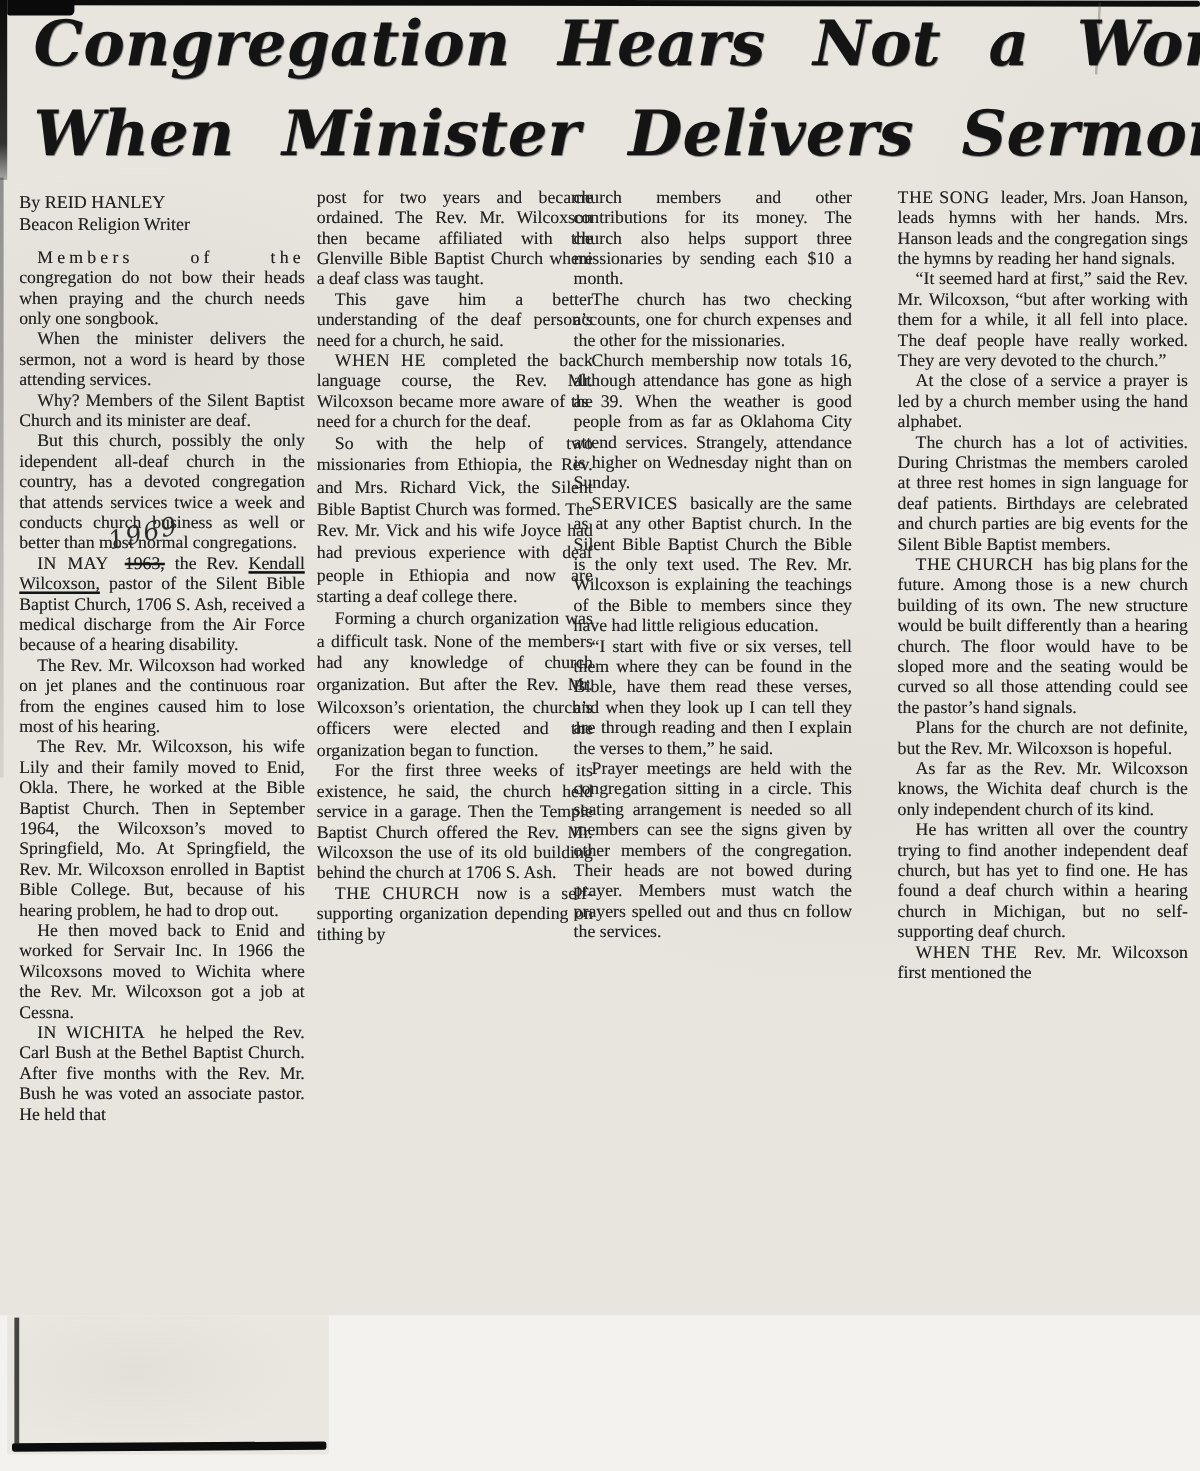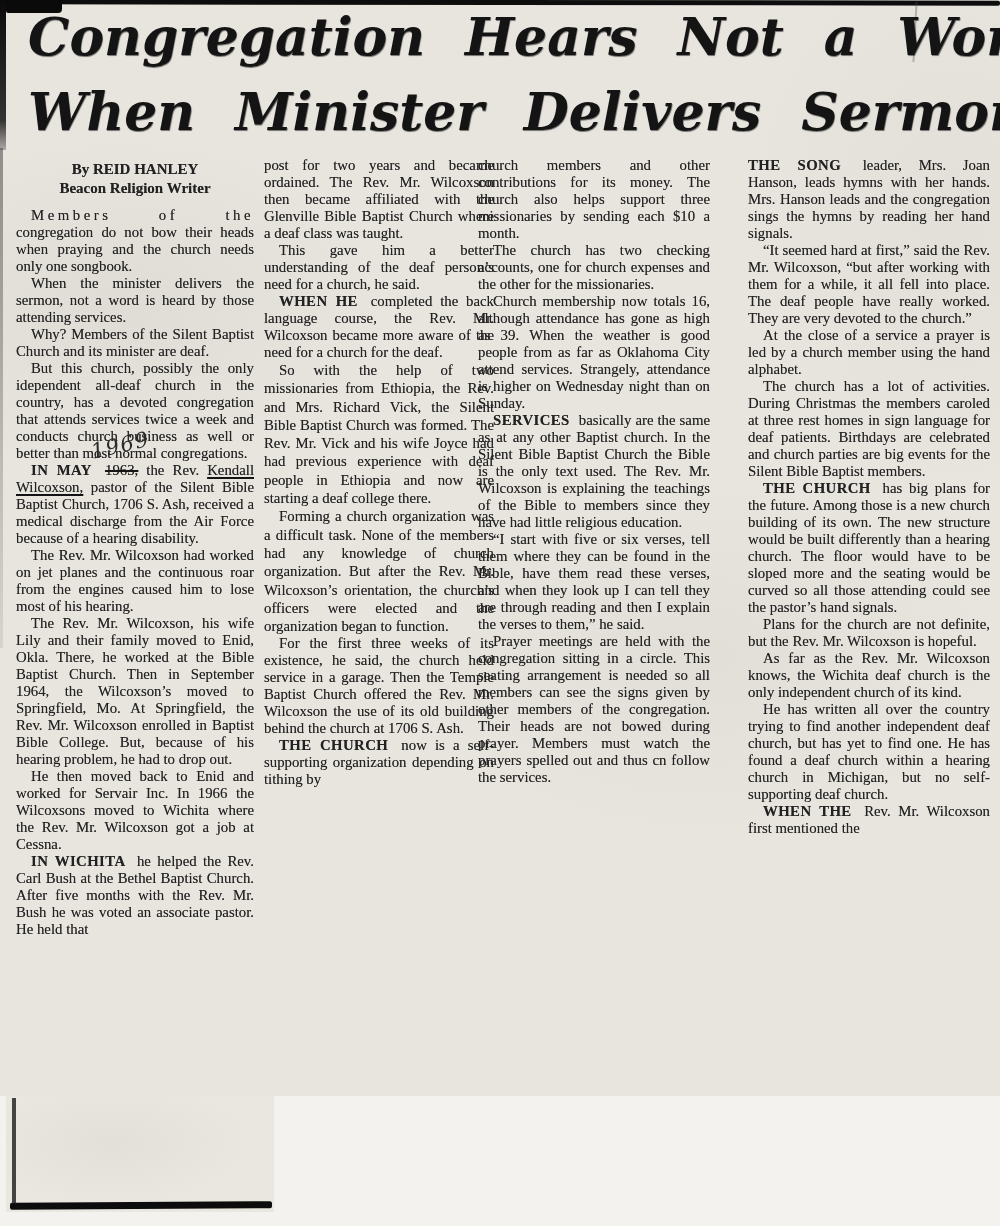--- a/index.html
+++ b/index.html
@@ -51,23 +51,23 @@
        text-shadow:0 0 .4px rgba(45,45,45,.55);overflow:hidden;}
   #c1{left:16px;width:238px;height:1052px;}
   #c2{left:264px;width:230px;height:926px;}
   #c3{left:478px;width:232px;height:926px;}
   #c4{left:748px;width:242px;height:926px;}
 
   .col p{margin:0;text-indent:15px;}
   .col p.cont{text-indent:0;}
   .lead-para{margin-top:13px;}
   .gap-lg{margin-top:26px;}
-  .lead{font-weight:bold;letter-spacing:.4px;margin-right:5px;}
+  .lead{font-weight:normal;letter-spacing:.4px;margin-right:5px;}
 
-  .byline{text-align:center;font-weight:bold;font-size:15px;line-height:19px;margin:3px 0 9px 0;}
+  .byline{font-weight:normal;font-size:15px;line-height:19px;margin:3px 0 9px 0;}
 
   .spaced{letter-spacing:3.5px;word-spacing:14px;}
 
   
   .pen-underline-para{
     line-height:18.3px;
     text-decoration-thickness:2.4px;
     text-underline-offset:2.6px;
     text-decoration-skip-ink:none;
     text-decoration-color:#131313;

